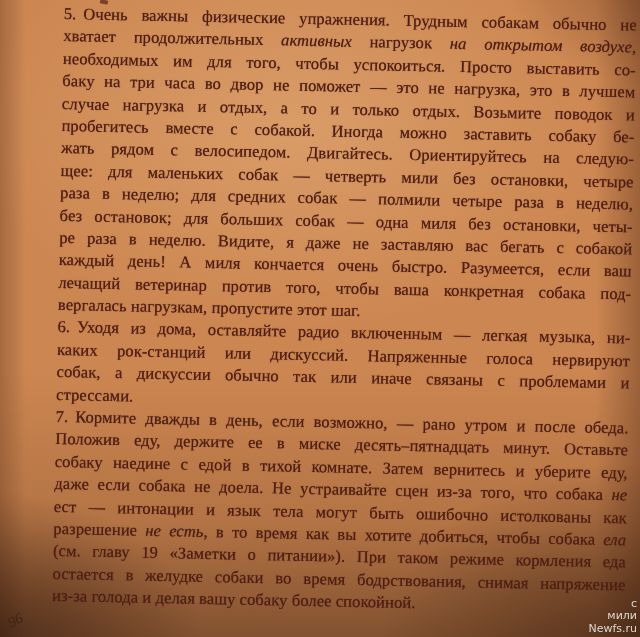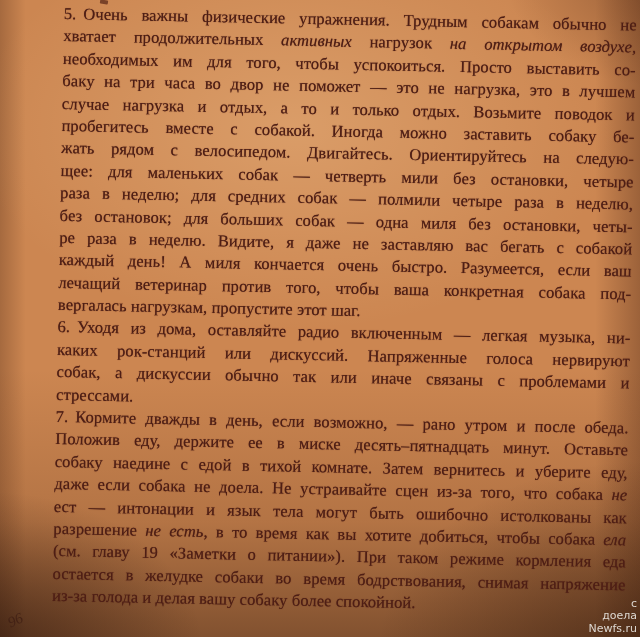--- a/index.html
+++ b/index.html
@@ -88,16 +88,16 @@
         <div class="line"><span>ест — интонации и язык тела могут быть ошибочно истолкованы как</span></div>
         <div class="line"><span>разрешение </span><span class="it">не есть</span><span>, в то время как вы хотите добиться, чтобы собака </span><span class="it">ела</span></div>
         <div class="line"><span>(см. главу 19 «Заметки о питании»). При таком режиме кормления еда</span></div>
         <div class="line"><span>остается в желудке собаки во время бодрствования, снимая напряжение</span></div>
         <div class="line last"><span>из-за голода и делая вашу собаку более спокойной.</span></div>
       </div>
     </div>
   <div class="page-number">96</div>
   <div class="watermark">
     <span>с</span>
-    <span>доела</span>
+    <span>мили</span>
     <span>Newfs.ru</span>
   </div>
 </div>
 
 </body></html>

